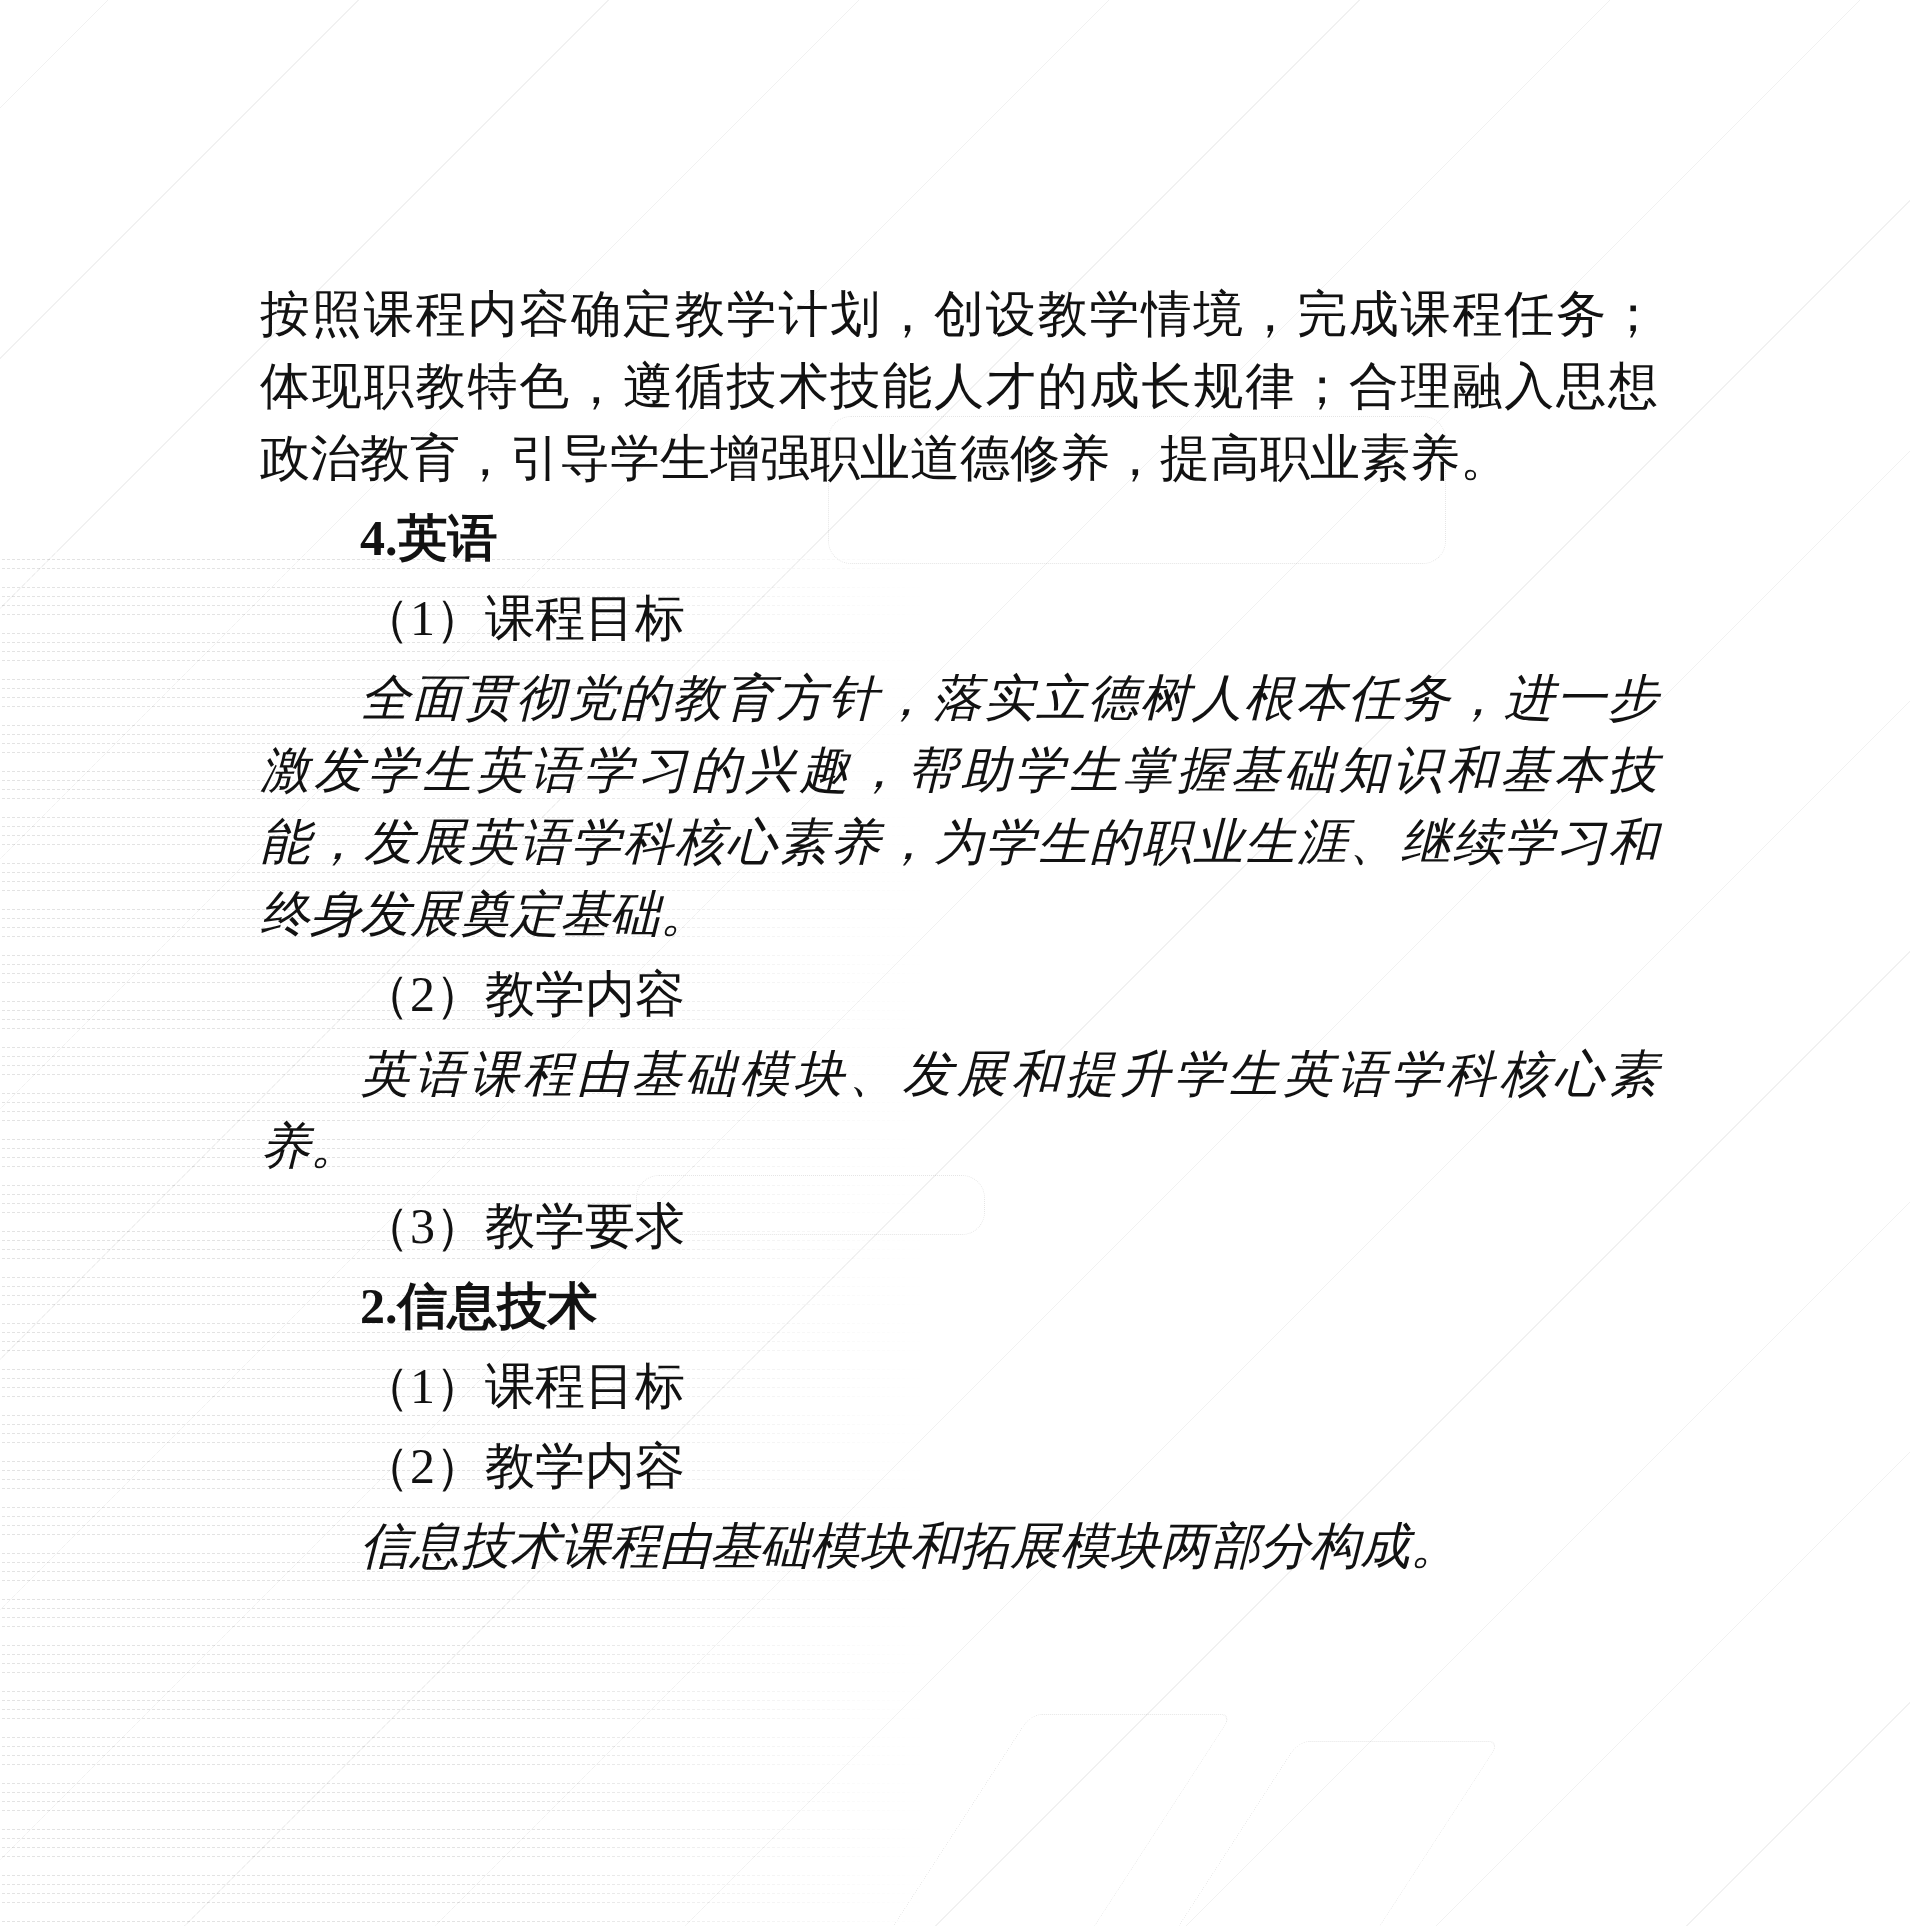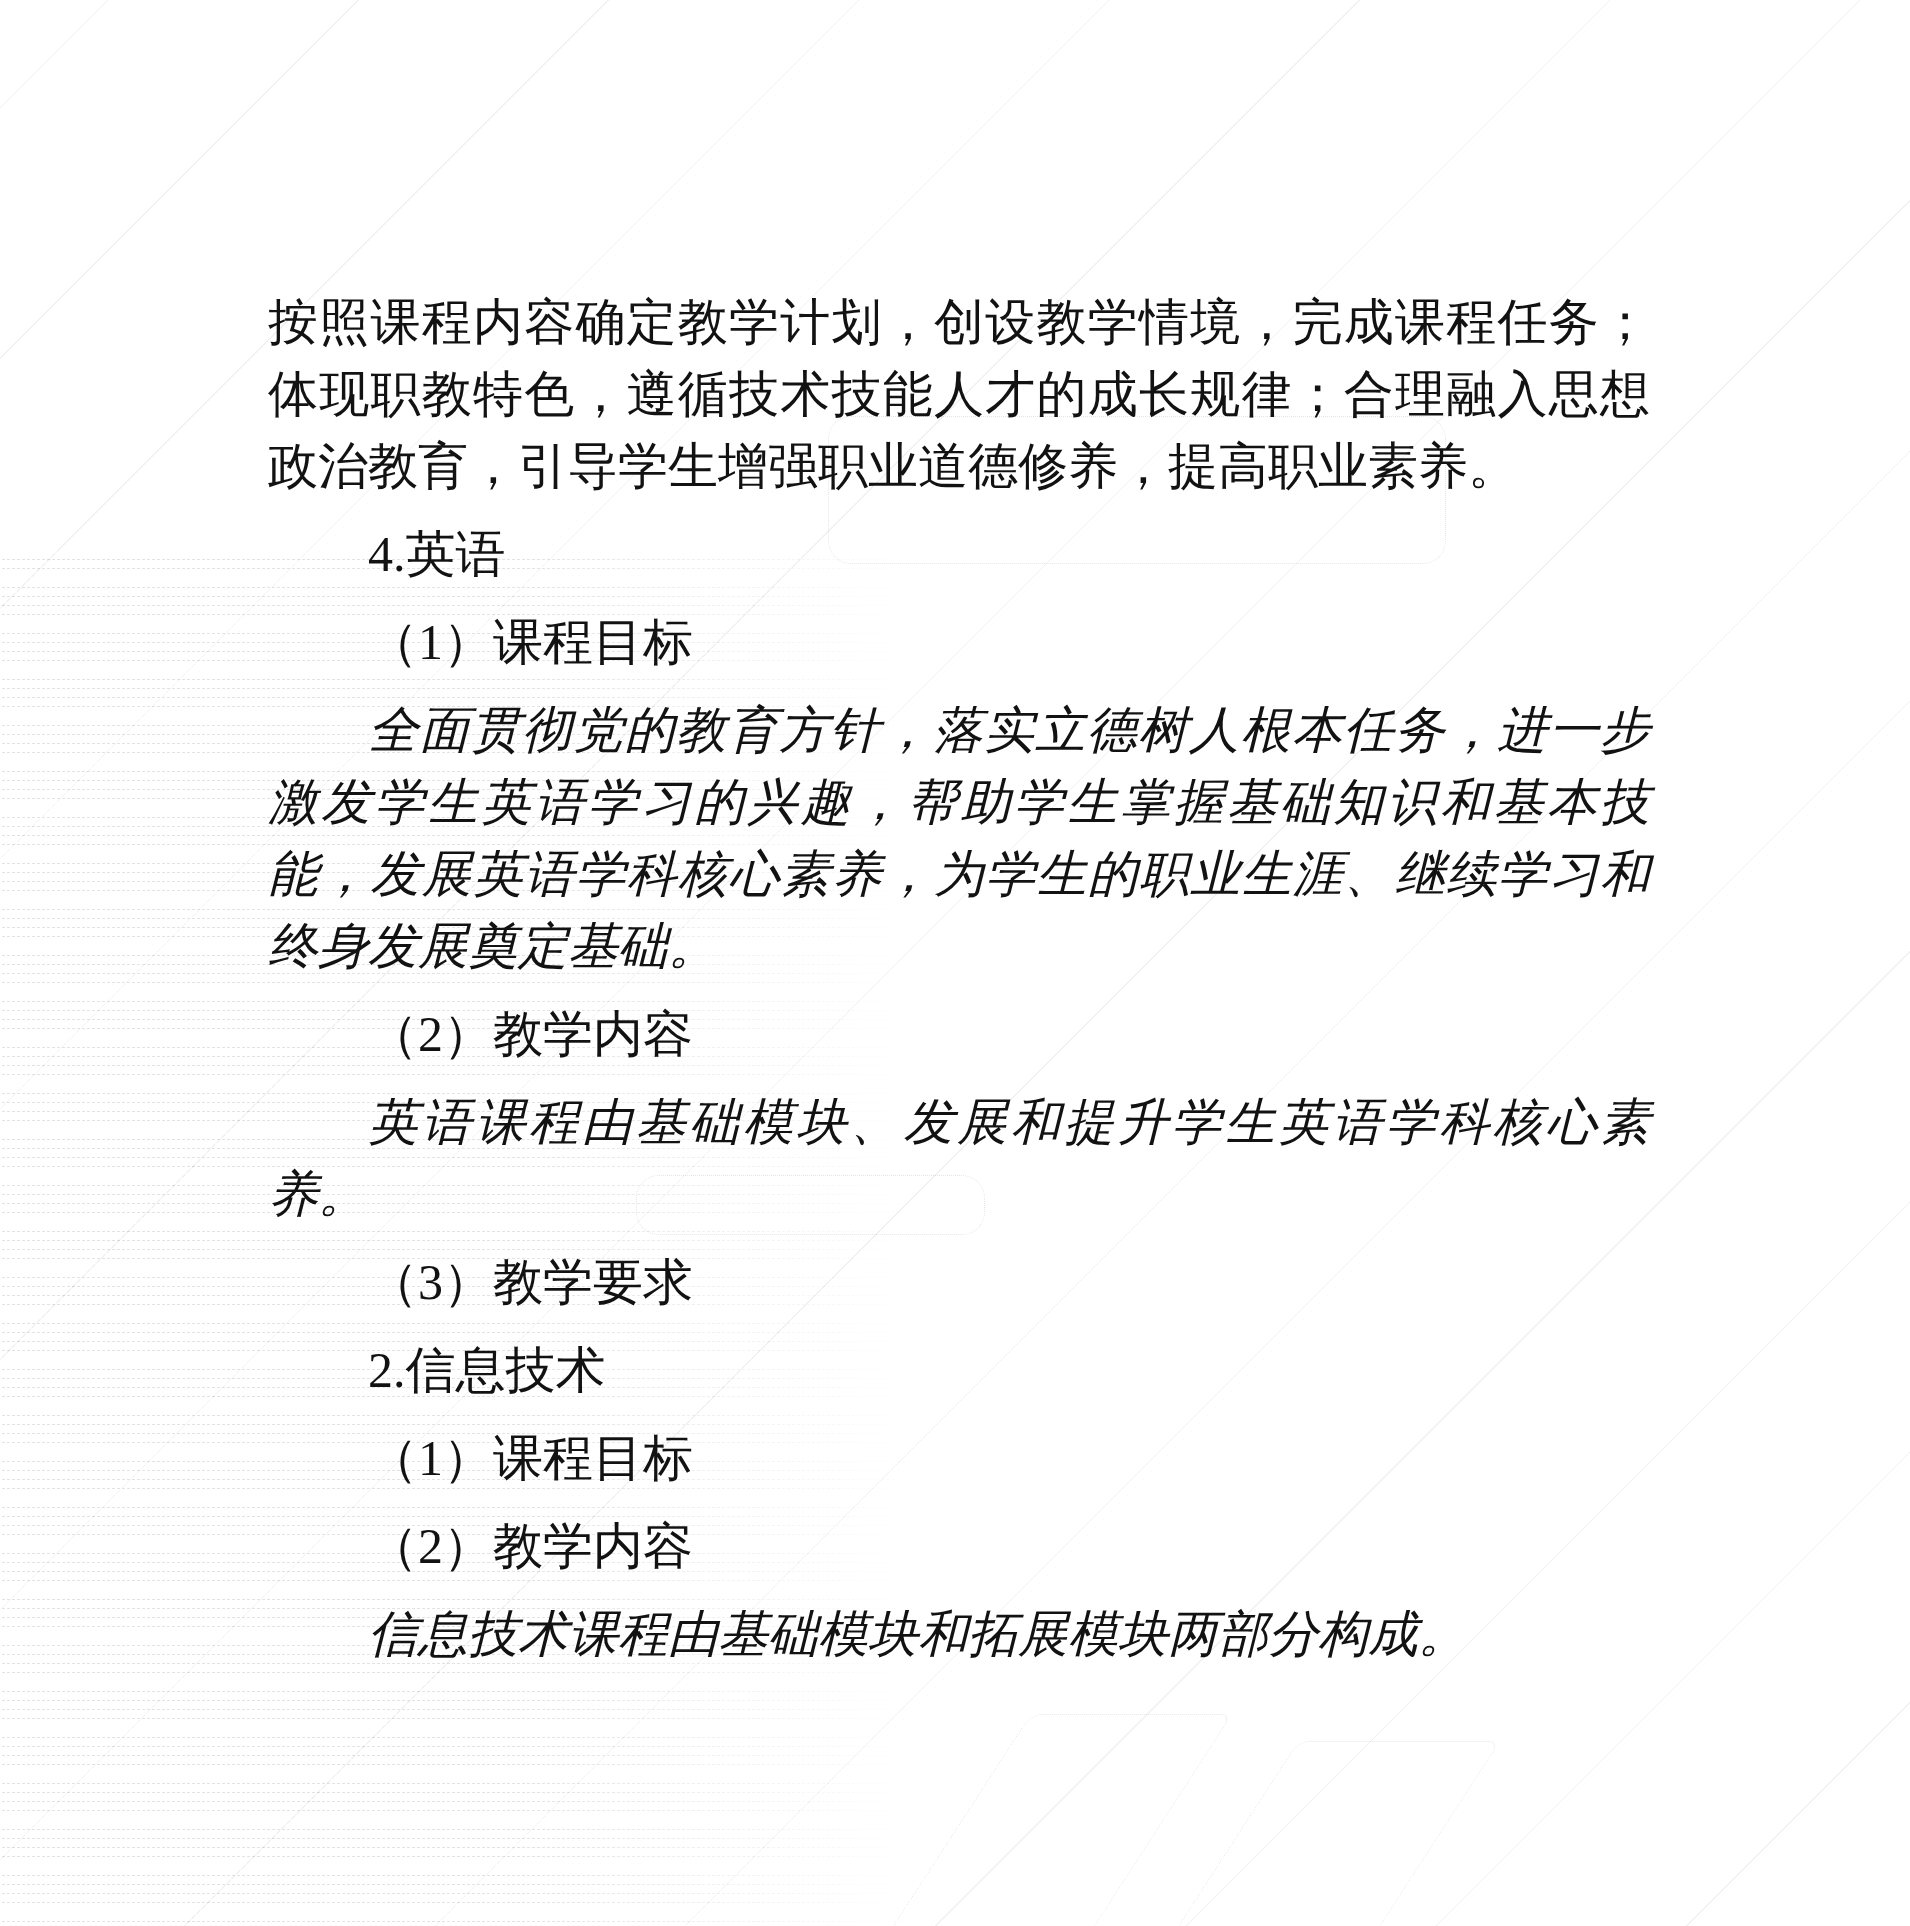--- a/index.html
+++ b/index.html
@@ -38,24 +38,24 @@
   .g2{left:636px;top:1175px;width:347px;height:58px;}
   .g3{left:905px;top:1714px;width:200px;height:385px;}
   .g4{left:1175px;top:1741px;width:200px;height:378px;}
 
   
   .content{
     position:absolute;left:252px;top:270px;width:1414px;
     font-size:50px;line-height:72px;color:#121212;
     text-align:justify;text-justify:inter-ideograph;
   }
-  .content p{margin:16px;padding:0;}
+  .content p{margin:8px;padding:0;}
   p.body{text-indent:2em;font-style:italic;}
   p.body-cont{text-indent:0;}
-  p.heading{text-indent:2em;font-weight:400;}
+  p.heading{text-indent:2em;font-weight:700;}
   p.sub{text-indent:2em;}
 </style>
 </head>
 <body>
 
 <div class="page">
 
   <div class="bg-layer diagonal-lines"></div>
   <div class="bg-layer dot-rows-left"></div>
 

